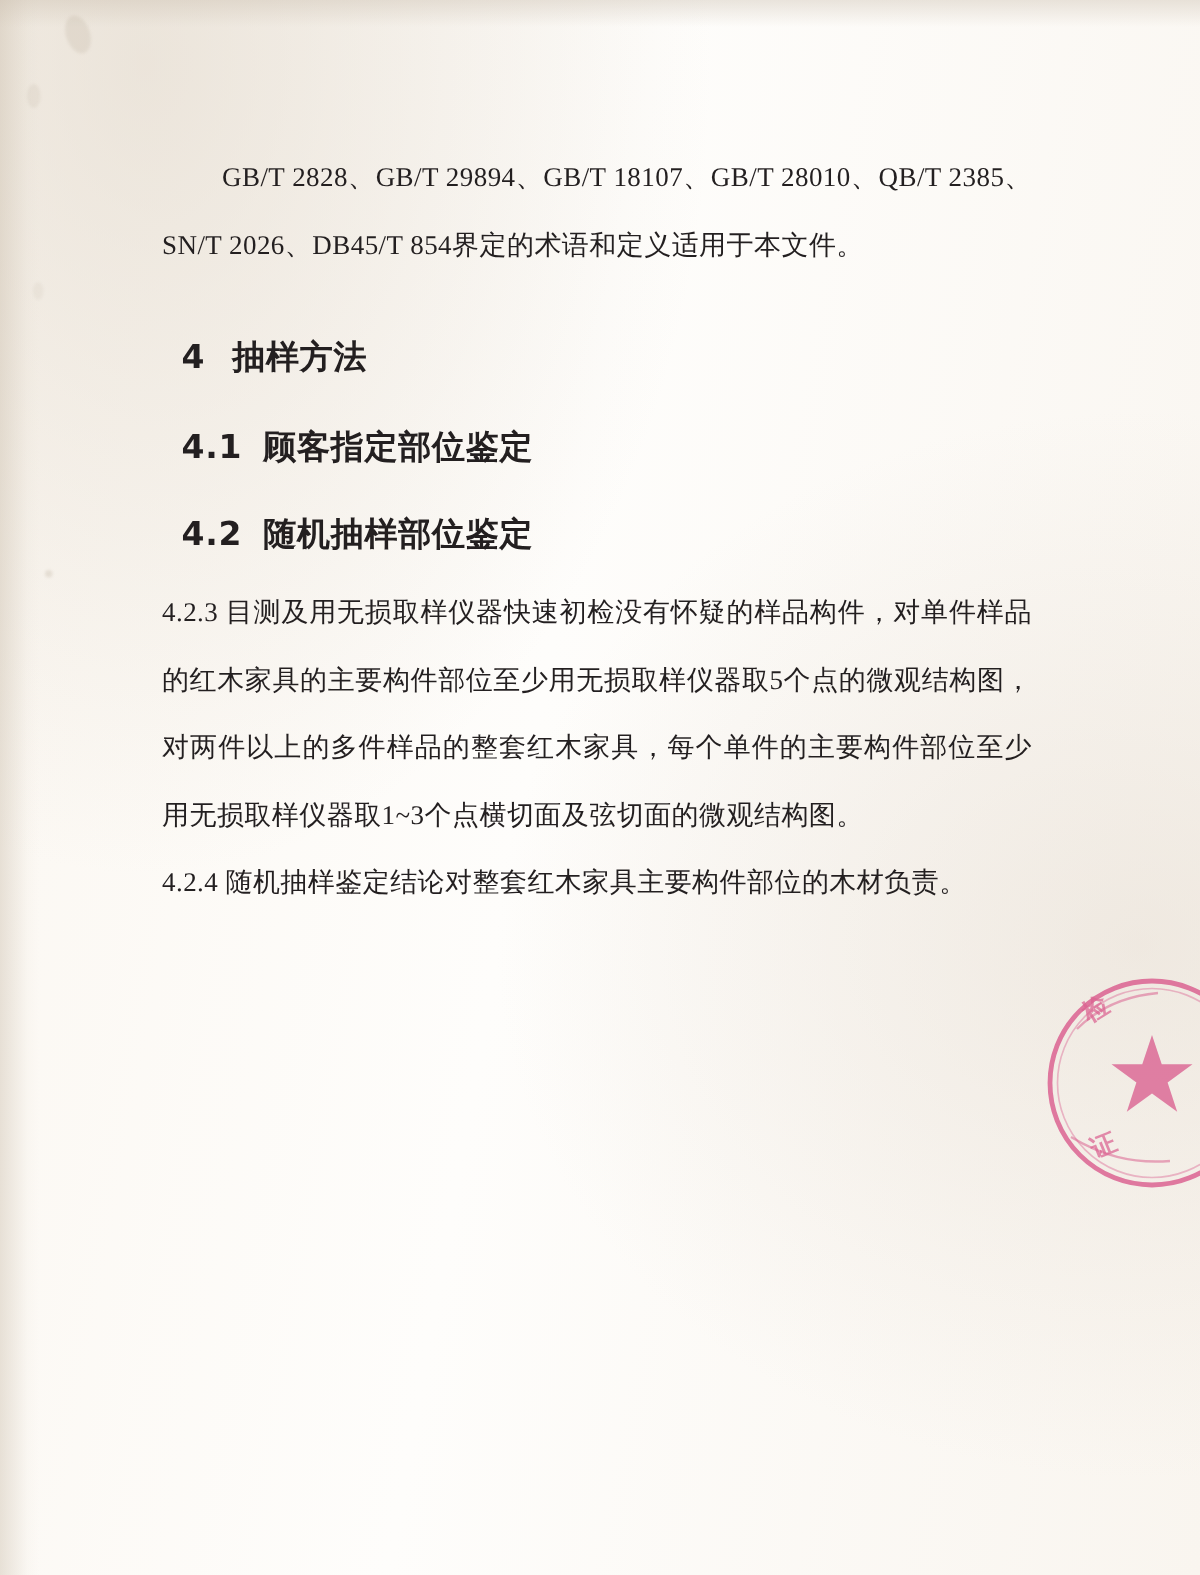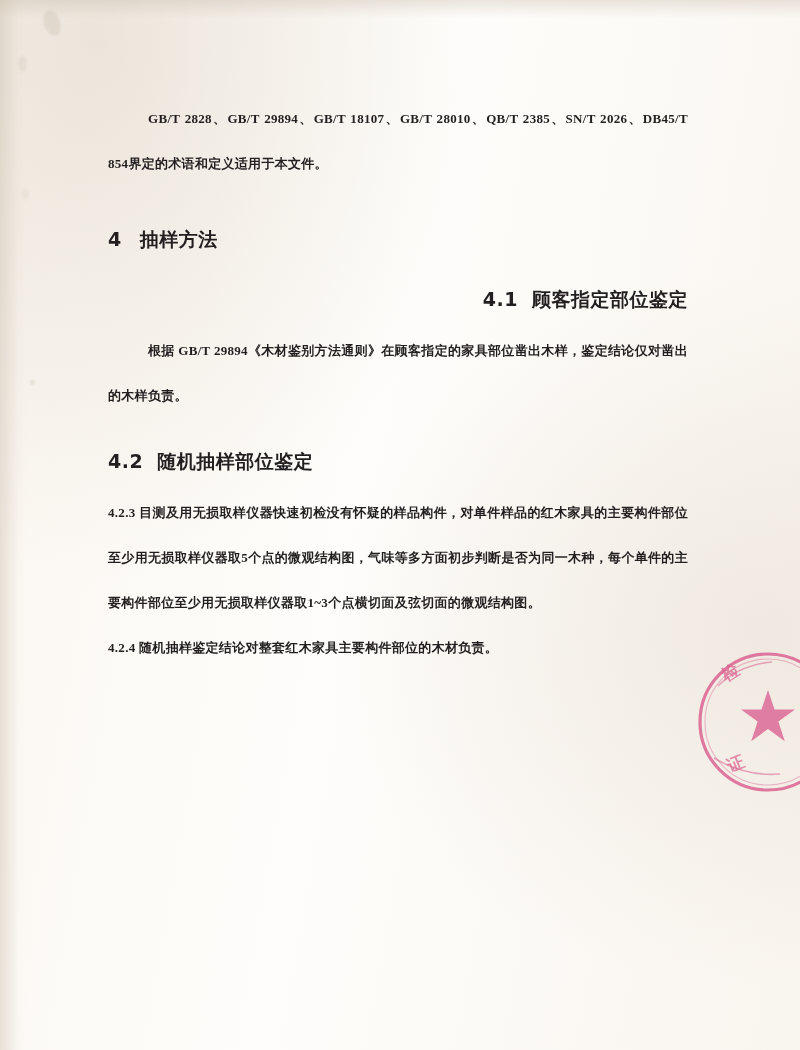--- a/index.html
+++ b/index.html
@@ -52,43 +52,42 @@
   .smudge-d { left: 22px;  top: 188px; width: 7px;  height: 12px; opacity: .30; }
 
   .content {
     position: absolute;
     left: 108px;
     top: 96px;
     width: 580px;
   }
 
   .para {
-    font-size: 13px;
+    font-size: 18px;
     line-height: 45px;
     letter-spacing: 0.3px;
     margin: 0;
     text-align: justify;
-    font-weight: bold;
   }
   .indent { text-indent: 40px; }
 
   .heading {
     font-family: "DejaVu Sans", sans-serif;
     font-weight: bold;
-    font-size: 19px;
+    font-size: 22px;
     line-height: 30px;
-    margin: 0;
+    margin: 13px;
     letter-spacing: .5px;
   }
   .h-num { display: inline-block; }
   .h-gap-1 { display: inline-block; width: 18px; }
   .h-gap-2 { display: inline-block; width: 14px; }
 
   .sp-top-1 { margin-top: 38px; }
-  .sp-top-2 { margin-top: 30px; text-align: right; }
+  .sp-top-2 { margin-top: 30px; }
   .sp-top-3 { margin-top: 28px; }
   .sp-small { margin-top: 16px; }
 
   .blk { margin-top: 14px; }
 
   
   .stamp {
     position: absolute;
     right: -52px;
     top: 638px;
@@ -118,29 +117,28 @@
   <p class="para indent">GB/T 2828、GB/T 29894、GB/T 18107、GB/T 28010、QB/T 2385、SN/T 2026、DB45/T 854界定的术语和定义适用于本文件。</p>
 
   <div class="heading sp-top-1">
     <span class="h-num">4</span><span class="h-gap-1"></span><span>抽样方法</span>
   </div>
 
   <div class="heading sp-top-2">
     <span class="h-num">4.1</span><span class="h-gap-2"></span><span>顾客指定部位鉴定</span>
   </div>
 
-  <p class="para indent blk">根据 GB/T 29894《木材鉴别方法通则》在顾客指定的家具部位凿出木样，鉴定结论仅对凿出的木样负责。</p>
 
   <div class="heading sp-top-3">
     <span class="h-num">4.2</span><span class="h-gap-2"></span><span>随机抽样部位鉴定</span>
   </div>
 
 
 
-  <p class="para blk">4.2.3 目测及用无损取样仪器快速初检没有怀疑的样品构件，对单件样品的红木家具的主要构件部位至少用无损取样仪器取5个点的微观结构图，气味等多方面初步判断是否为同一木种，每个单件的主要构件部位至少用无损取样仪器取1~3个点横切面及弦切面的微观结构图。</p>
+  <p class="para blk">4.2.3 目测及用无损取样仪器快速初检没有怀疑的样品构件，对单件样品的红木家具的主要构件部位至少用无损取样仪器取5个点的微观结构图，对两件以上的多件样品的整套红木家具，每个单件的主要构件部位至少用无损取样仪器取1~3个点横切面及弦切面的微观结构图。</p>
 
   <p class="para">4.2.4 随机抽样鉴定结论对整套红木家具主要构件部位的木材负责。</p>
 
 </div>
 
 <div class="stamp">
   <svg class="stamp-wrap" width="168" height="168" viewBox="0 0 168 168" xmlns="http://www.w3.org/2000/svg">
     <g fill="none" stroke="#d6457f" stroke-width="3.2" opacity="0.85">
       <circle cx="84" cy="84" r="68"></circle>
       <circle cx="84" cy="84" r="63" stroke-width="1.1" opacity="0.5"></circle>

